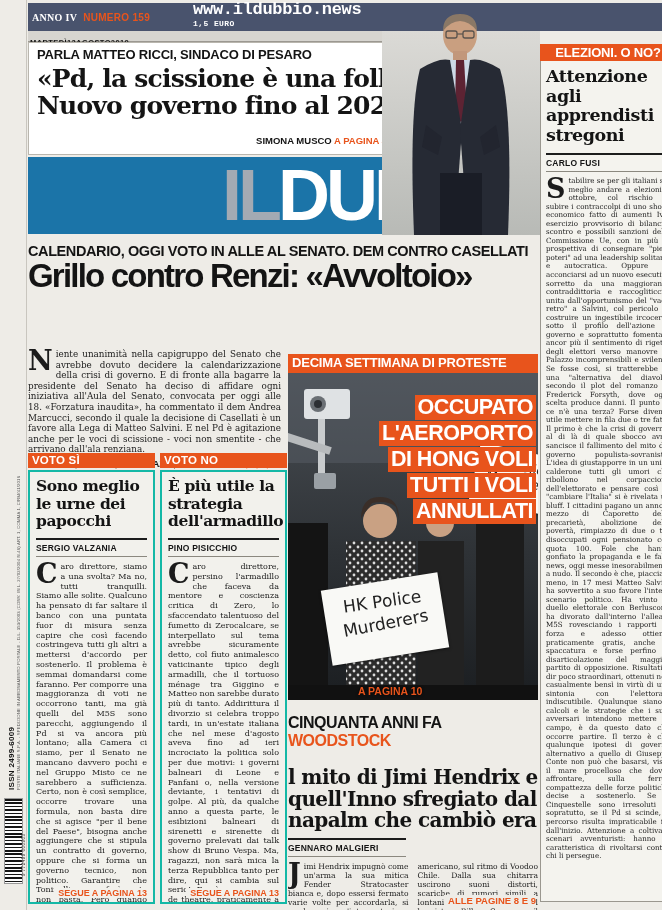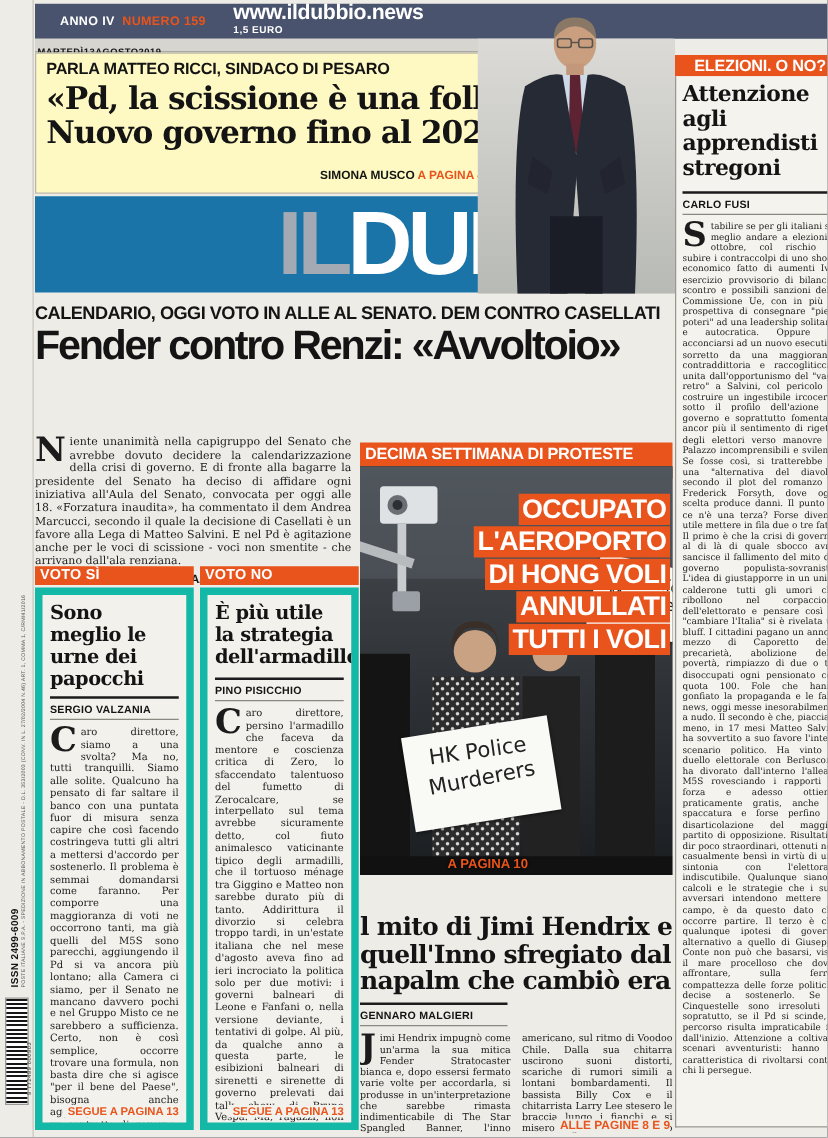--- a/index.html
+++ b/index.html
@@ -12,30 +12,30 @@
   .issn-num{font-weight:bold;font-size:8px;letter-spacing:.3px;}
   .issn-postal{font-size:4.2px;color:#555;letter-spacing:.2px;white-space:nowrap;}
   .barcode{position:absolute;left:4px;top:798px;width:17px;height:84px;background:
      repeating-linear-gradient(180deg,#151515 0 1.6px,#fdfdfd 1.6px 3.4px);border:1px solid #999;}
   .barcode-num{position:absolute;left:21px;top:876px;transform-origin:0 0;transform:rotate(-90deg);
      font-size:4.5px;letter-spacing:.5px;color:#333;}
 
   
   .topbar{position:absolute;left:28px;top:3px;width:634px;height:28px;background:#49536d;
           display:flex;align-items:center;}
-  .tb-anno{color:#fff;font-weight:bold;font-size:10px;margin-left:20px;letter-spacing:.3px;}
+  .tb-anno{color:#fff;font-weight:bold;font-size:10px;margin-left:4px;letter-spacing:.3px;font-family:Liberation Serif, serif;}
   .tb-num{color:#e8541c;font-weight:bold;font-size:10px;margin-left:6px;letter-spacing:.3px;}
-  .tb-site{color:#fff;font-weight:bold;font-size:17px;margin-left:22px;letter-spacing:-.3px;line-height:14px;}
+  .tb-site{color:#fff;font-weight:bold;font-size:17px;margin-left:43px;letter-spacing:-.3px;line-height:14px;font-family:Liberation Mono, monospace;}
   .tb-price{color:#fff;font-weight:bold;font-size:8px;display:block;letter-spacing:.4px;}
   .datebar{position:absolute;left:28px;top:31px;width:510px;height:10px;background:#d7d5d0;
            border-bottom:1px solid #9b9891;}
   .datebar span{font-size:7.5px;font-weight:bold;letter-spacing:.4px;margin-left:2px;line-height:10px;display:inline-block;}
 
   
-  .leadbox{position:absolute;left:28px;top:42px;width:510px;height:113px;background:#fef9c3;
+  .leadbox{position:absolute;left:28px;top:42px;width:510px;height:113px;background:#ffffff;
            border:1px solid #b9b6ae;box-sizing:border-box;padding:4px 8px;}
   .lead-kicker{font-size:13px;font-weight:bold;letter-spacing:-.2px;}
   .lead-head{font-family:"DejaVu Serif","Liberation Serif",serif;font-weight:bold;font-size:25px;
              line-height:27px;letter-spacing:-.8px;margin-top:3px;}
   .lead-by{position:absolute;right:150px;bottom:8px;font-size:9.5px;font-weight:bold;}
   .lead-by .pg{color:#e8541c;}
 
   
   .masthead{position:absolute;left:28px;top:157px;width:510px;height:77px;background:#1b74a8;
             overflow:hidden;text-align:right;}
@@ -57,21 +57,21 @@
   .dc{float:left;font-family:"DejaVu Serif",serif;font-weight:bold;font-size:27px;line-height:22px;
       margin:1px 3px 0 0;}
   .authors{font-size:9.5px;font-weight:bold;margin-top:3px;letter-spacing:-.1px;}
   .authors .pg{color:#e8541c;}
 
   
   .voto{position:absolute;top:453px;width:127px;height:452px;}
   .voto-si{left:28px;} .voto-no{left:160px;}
   .voto-band{height:15px;background:#e8541c;color:#fff;font-weight:bold;font-size:11.5px;
              line-height:15px;padding-left:4px;letter-spacing:.2px;}
-  .voto-box{position:relative;height:434px;border:6px solid #14b8a6;background:#f2f1ec;
+  .voto-box{position:relative;height:434px;border:2px solid #14b8a6;background:#f2f1ec;
             box-sizing:border-box;padding:5px 6px;overflow:hidden;margin-top:2px;}
   .voto-head{font-family:"DejaVu Serif",serif;font-weight:bold;font-size:15.5px;line-height:17.5px;
              letter-spacing:-.4px;min-height:55px;}
   .rule-thick{border-top:2px solid #1c1c1c;margin:6px 0 3px 0;}
   .rule-thin{border-top:1px solid #8b887f;margin:3px 0 5px 0;}
   .col-author{font-size:8.5px;font-weight:bold;letter-spacing:.2px;}
   .voto-box .body{font-size:8px;line-height:9.8px;}
   .follow{position:absolute;right:6px;bottom:4px;color:#e8541c;font-weight:bold;font-size:9px;
           background:#f2f1ec;padding-left:4px;}
 
@@ -178,21 +178,21 @@
       <path d="M38 64 Q57 52 68 55 L80 125 L72 230 L32 230 Q27 105 38 64 Z" fill="#262a34"></path>
       <path d="M118 64 Q99 52 88 55 L78 125 L86 230 L126 230 Q131 105 118 64 Z" fill="#262a34"></path>
       <rect x="58" y="168" width="42" height="62" fill="#1a1d26"></rect>
       <path d="M44 120 L60 132 L56 150 L40 142 Z" fill="#22252f"></path>
       <path d="M114 120 L98 132 L102 150 L118 142 Z" fill="#22252f"></path>
     </svg>
   </div>
 
   <div class="main-kicker">CALENDARIO, OGGI VOTO IN ALLE AL SENATO. DEM CONTRO CASELLATI</div>
   <div class="main-head">
-    <span>Fender contro Renzi: «Avvoltoio»</span><br>
+    <span>Grillo contro Renzi: «Avvoltoio»</span><br>
   </div>
   <div class="main-left">
     <div class="body">
       <span class="dc">N</span><span>iente unanimità nella capigruppo del Senato che avrebbe dovuto decidere la calendarizzazione della crisi di governo. E di fronte alla bagarre la presidente del Senato ha deciso di affidare ogni iniziativa all'Aula del Senato, convocata per oggi alle 18. «Forzatura inaudita», ha commentato il dem Andrea Marcucci, secondo il quale la decisione di Casellati è un favore alla Lega di Matteo Salvini. E nel Pd è agitazione anche per le voci di scissione - voci non smentite - che arrivano dall'ala renziana.</span>
     </div>
     <div class="authors">
       <span>DELGADO, MUSCO, JACOBAZZI, VARI</span>
       <span class="pg">PAGINA 2, 3, 4, 5</span>
     </div>
   </div>
@@ -269,27 +269,30 @@
       <span class="l2">Murderers</span>
     </div>
     <div class="sign sign2">
       <span class="l1">HK Police</span>
       <span class="l2">Murderers</span>
     </div>
     <div class="hk-overlay">
       <span>OCCUPATO</span>
       <span>L'AEROPORTO</span>
       <span>DI HONG VOLI</span>
+      <span>TUTTI I VOLI</span>
       <span>ANNULLATI</span>
-      <span>TUTTI I VOLI</span>
     </div>
     <div class="hk-pageref">A PAGINA 10</div>
   </div>
 
   <div class="wood">
+    <div class="wood-kicker">
+      <span>CINQUANTA ANNI FA </span><span class="orange">WOODSTOCK</span>
+    </div>
     <div class="wood-head">l mito di Jimi Hendrix e quell'Inno sfregiato dal napalm che cambiò era</div>
     <div class="wood-author-wrap">
       <div class="rule-thick"></div>
       <div class="col-author">GENNARO MALGIERI</div>
       <div class="rule-thin"></div>
     </div>
     <div class="body wood-body">
       <span class="dc">J</span><span>imi Hendrix impugnò come un'arma la sua mitica Fender Stratocaster bianca e, dopo essersi fermato varie volte per accordarla, si produsse in un'interpretazione che sarebbe rimasta indimenticabile di The Star Spangled Banner, l'inno americano, sul ritmo di Voodoo Chile. Dalla sua chitarra uscirono suoni distorti, scariche di rumori simili a lontani bombardamenti. Il bassista Billy Cox e il chitarrista Larry Lee stesero le braccia lungo i fianchi e si misero sugli attenti. Il brano catapultò gli spettatori nell'universo lacerato del Vietnam,</span>
     </div>
     <div class="wood-ref">ALLE PAGINE 8 E 9</div>

